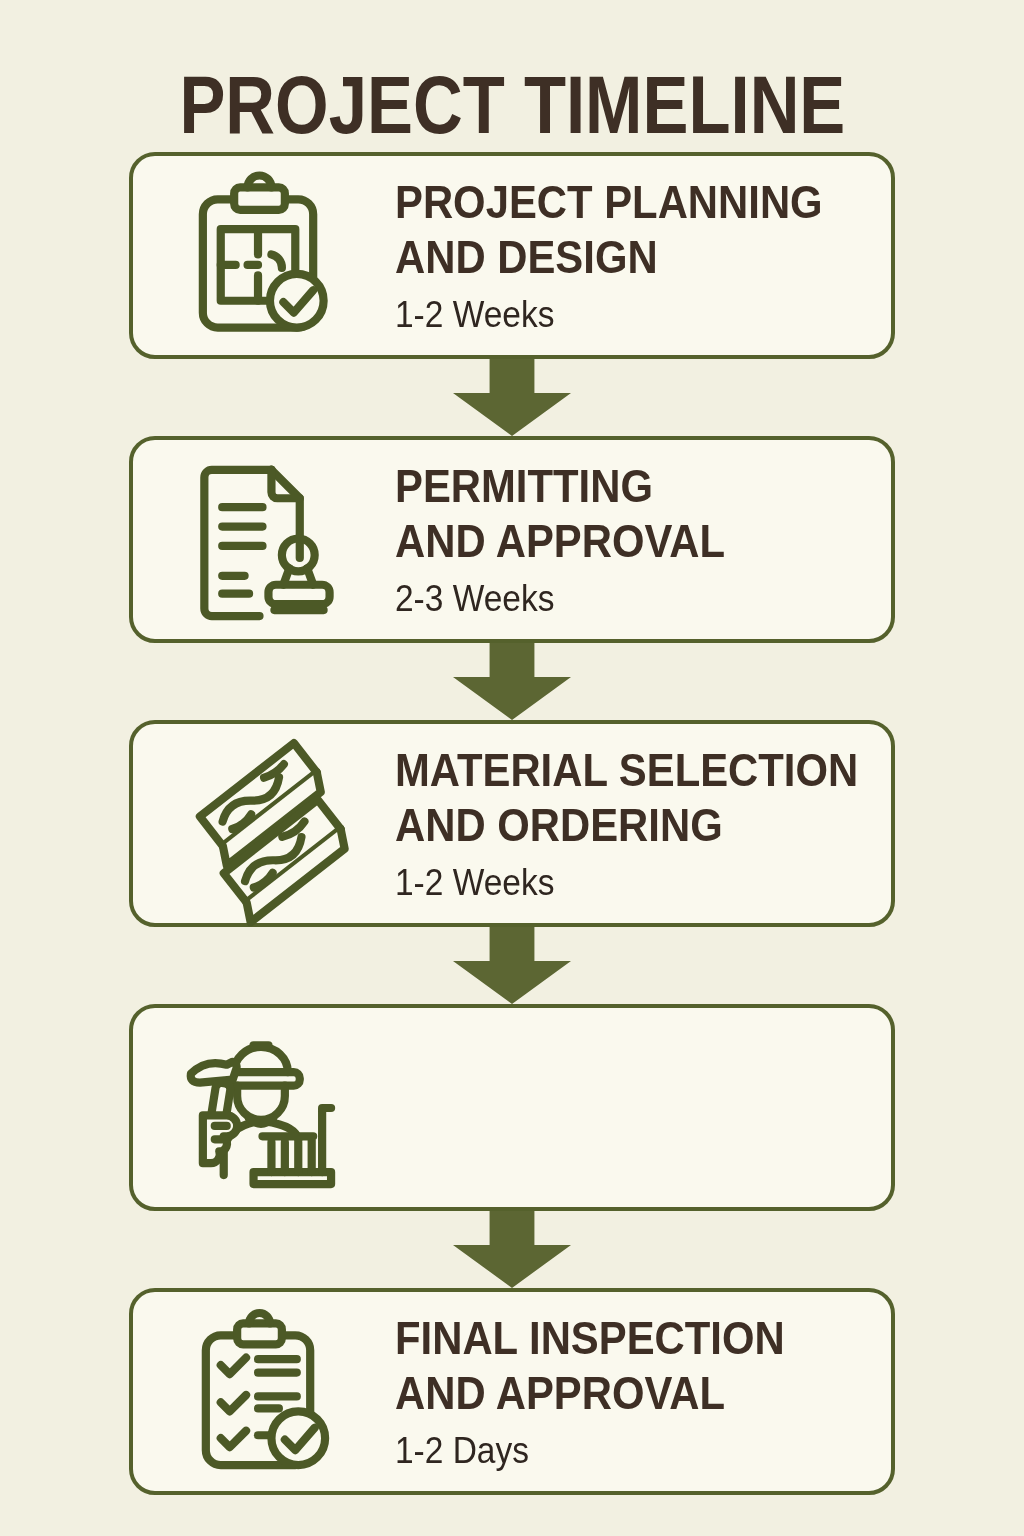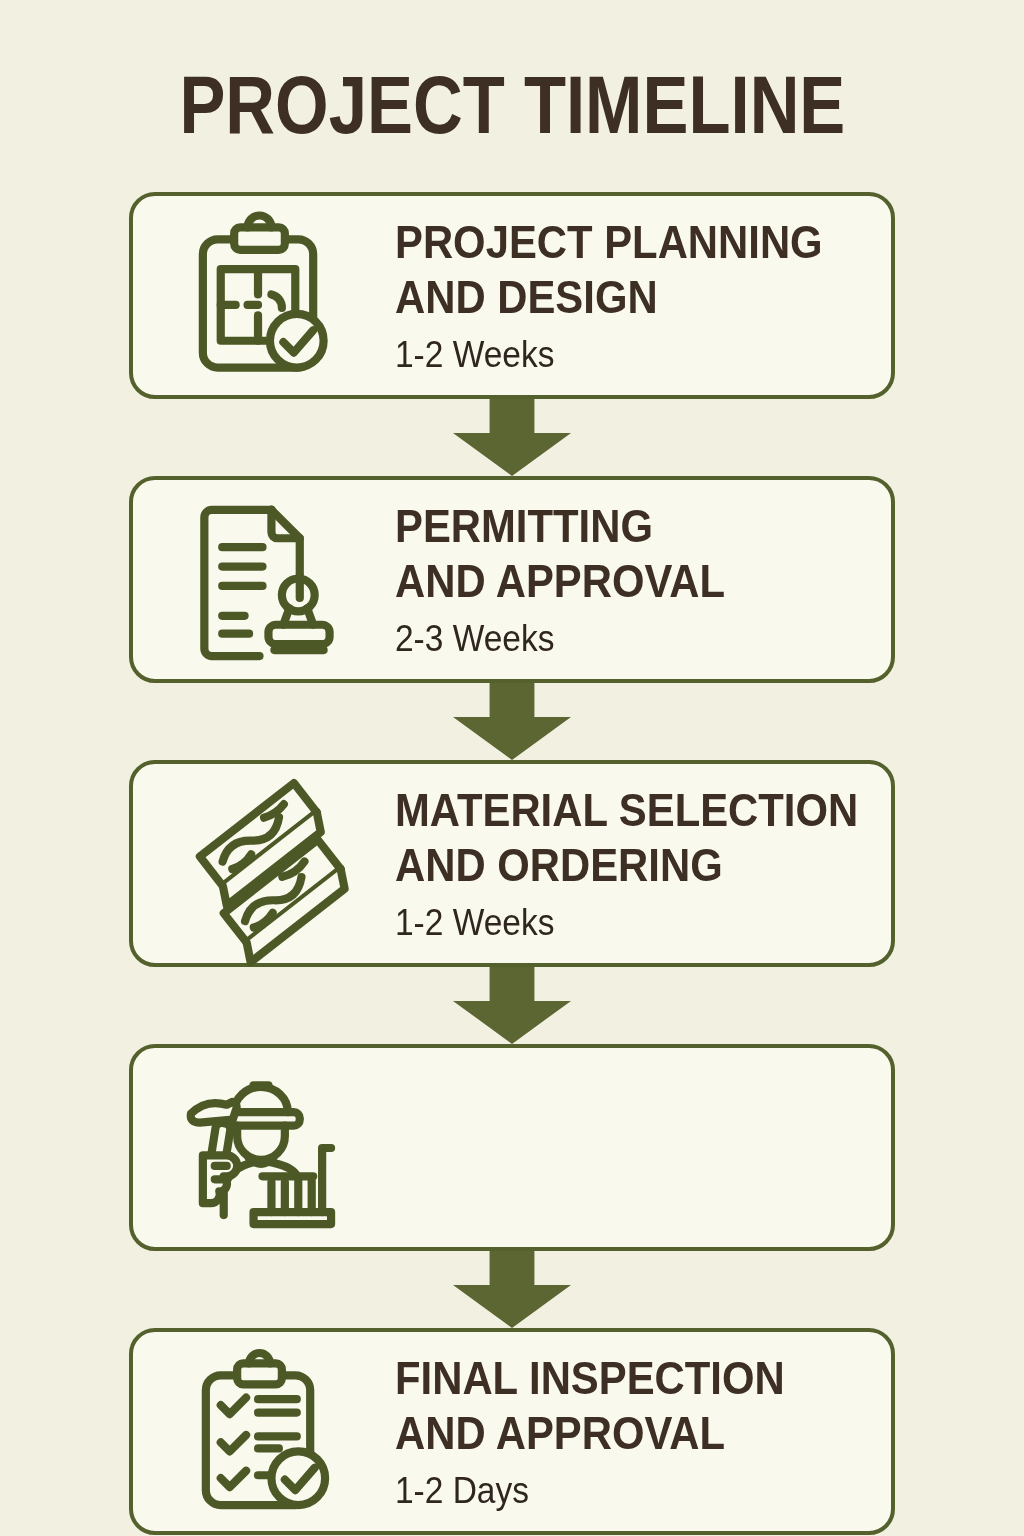--- a/index.html
+++ b/index.html
@@ -28,21 +28,20 @@
     color:var(--title_brown);
     letter-spacing:0px;
     white-space:nowrap;
   }
   .page-title span{
     display:inline-block;
     transform:scaleX(0.84);
     transform-origin:center;
   }
   .flow{
-    margin-top:40px;
     display:flex;
     flex-direction:column;
     align-items:center;
   }
   .stage-box{
     width:766px;height:207px;
     background:var(--box_background);
     border:4px solid var(--border_green);
     border-radius:26px;
     display:flex;

